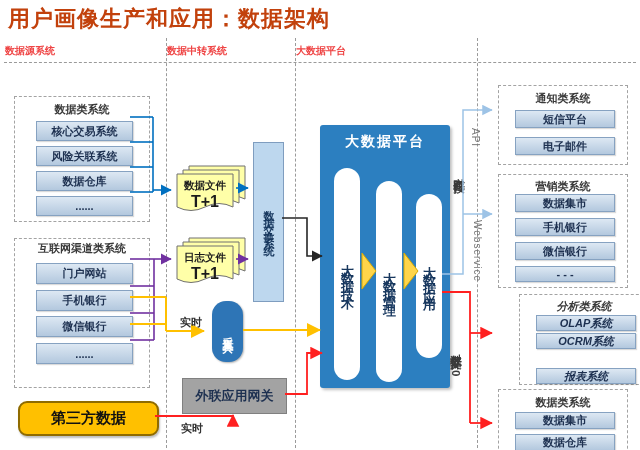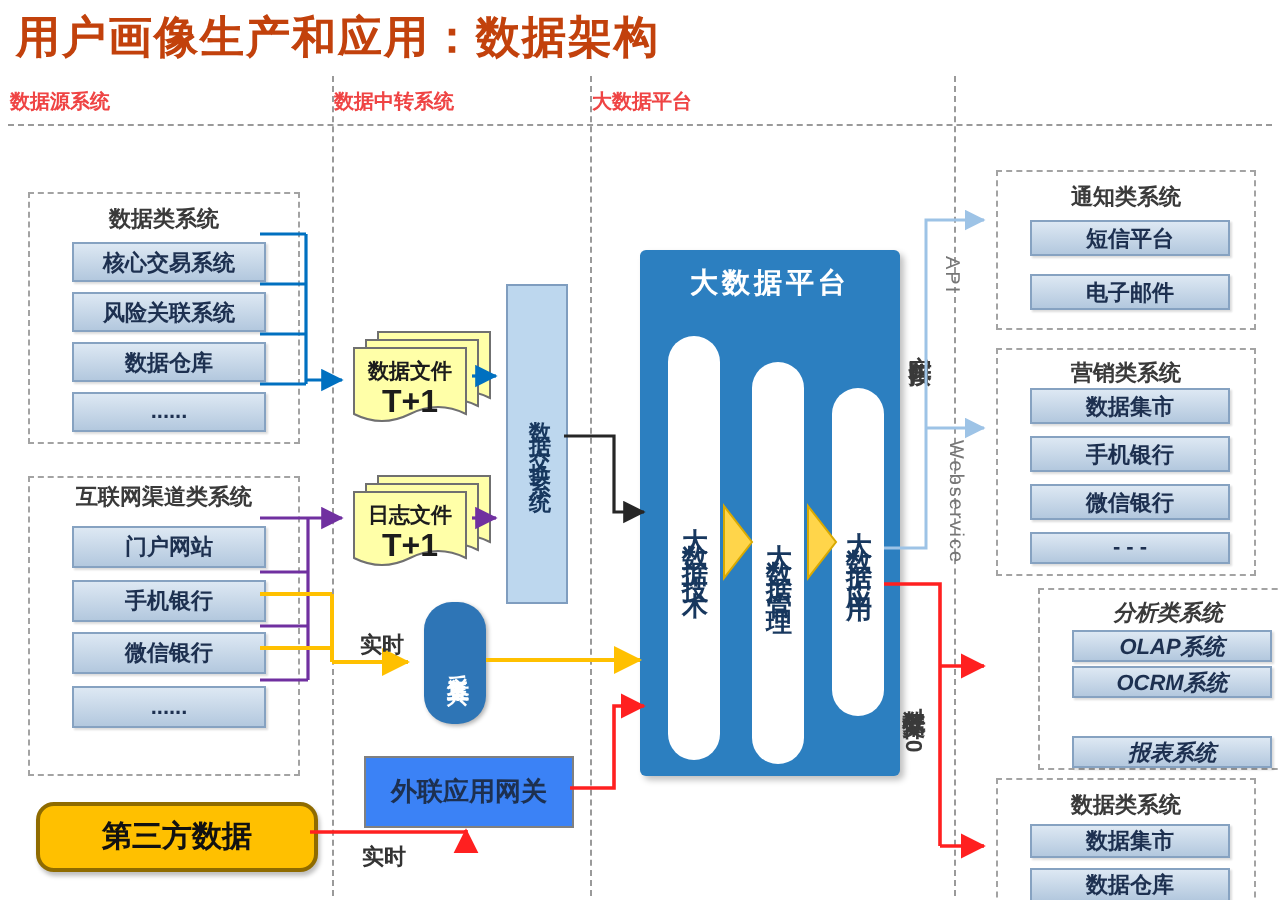--- a/index.html
+++ b/index.html
@@ -16,21 +16,21 @@
         font-size:11px;font-weight:bold;color:#1d3050;}
   .third{position:absolute;left:18px;top:401px;width:137px;height:31px;background:#ffc000;
          border:2px solid #8f6b00;border-radius:9px;display:flex;align-items:center;justify-content:center;
          font-size:15px;font-weight:bold;color:#111;box-shadow:1px 2px 2px rgba(0,0,0,.25);}
   .exch{position:absolute;left:253px;top:142px;width:29px;height:158px;background:#bdd7ee;border:1px solid #7f9dbf;
         display:flex;align-items:center;justify-content:center;writing-mode:vertical-rl;
         font-size:11px;font-weight:bold;color:#17375e;letter-spacing:7px;}
   .collector{position:absolute;left:212px;top:301px;width:31px;height:61px;background:#2e75b6;border-radius:14px;
         display:flex;align-items:center;justify-content:center;writing-mode:vertical-rl;
         font-size:11px;font-weight:bold;color:#fff;letter-spacing:2px;box-shadow:1px 1px 2px rgba(0,0,0,.3);}
-  .gateway{position:absolute;left:182px;top:378px;width:103px;height:34px;background:#3b82f6;border:1px solid #808080;
+  .gateway{position:absolute;left:182px;top:378px;width:103px;height:34px;background:#a3a3a3;border:1px solid #808080;
         display:flex;align-items:center;justify-content:center;font-size:13px;font-weight:bold;color:#1d3050;}
   .platform{position:absolute;left:320px;top:125px;width:130px;height:263px;background:#2c7fc0;border-radius:3px;
         box-shadow:2px 2px 3px rgba(0,0,0,.25);}
   .ptitle{position:absolute;left:0;top:8px;width:100%;text-align:center;color:#fff;font-weight:bold;
         font-size:14px;letter-spacing:2px;}
   .pillar{position:absolute;background:#fff;border-radius:13px;display:flex;align-items:center;justify-content:center;
         writing-mode:vertical-rl;font-size:13px;font-weight:bold;color:#17375e;letter-spacing:8px;}
   .vlabel{position:absolute;writing-mode:vertical-rl;font-size:11.5px;font-weight:bold;color:#3a3a3a;letter-spacing:2px;}
   .svc{position:absolute;writing-mode:vertical-rl;font-size:10px;color:#767676;letter-spacing:1px;}
   .rt{position:absolute;font-size:11px;font-weight:bold;color:#333;}

